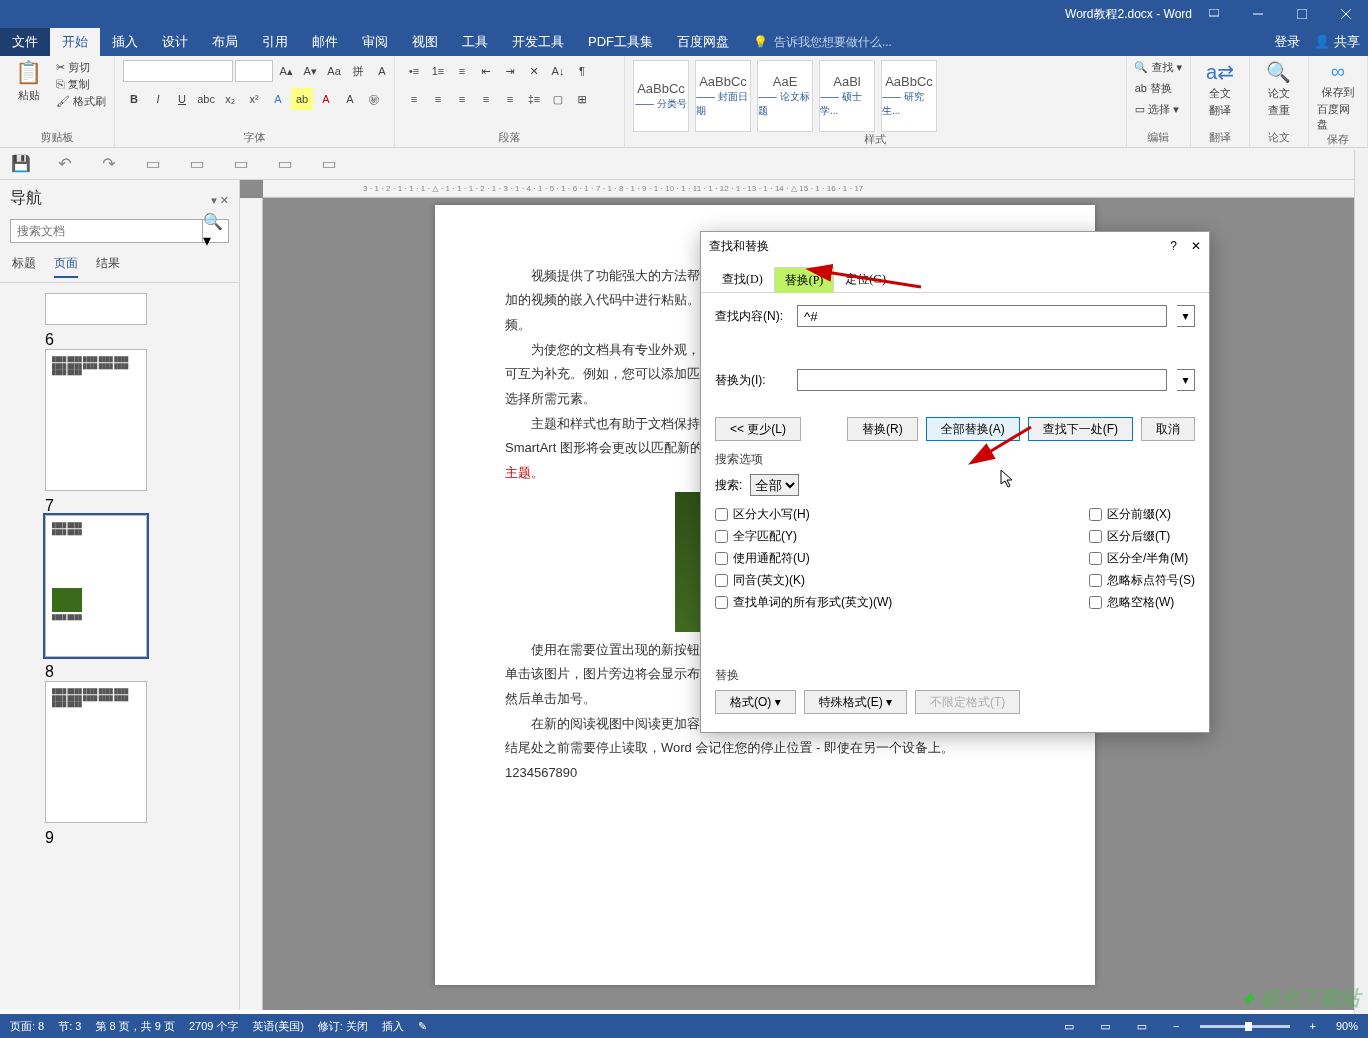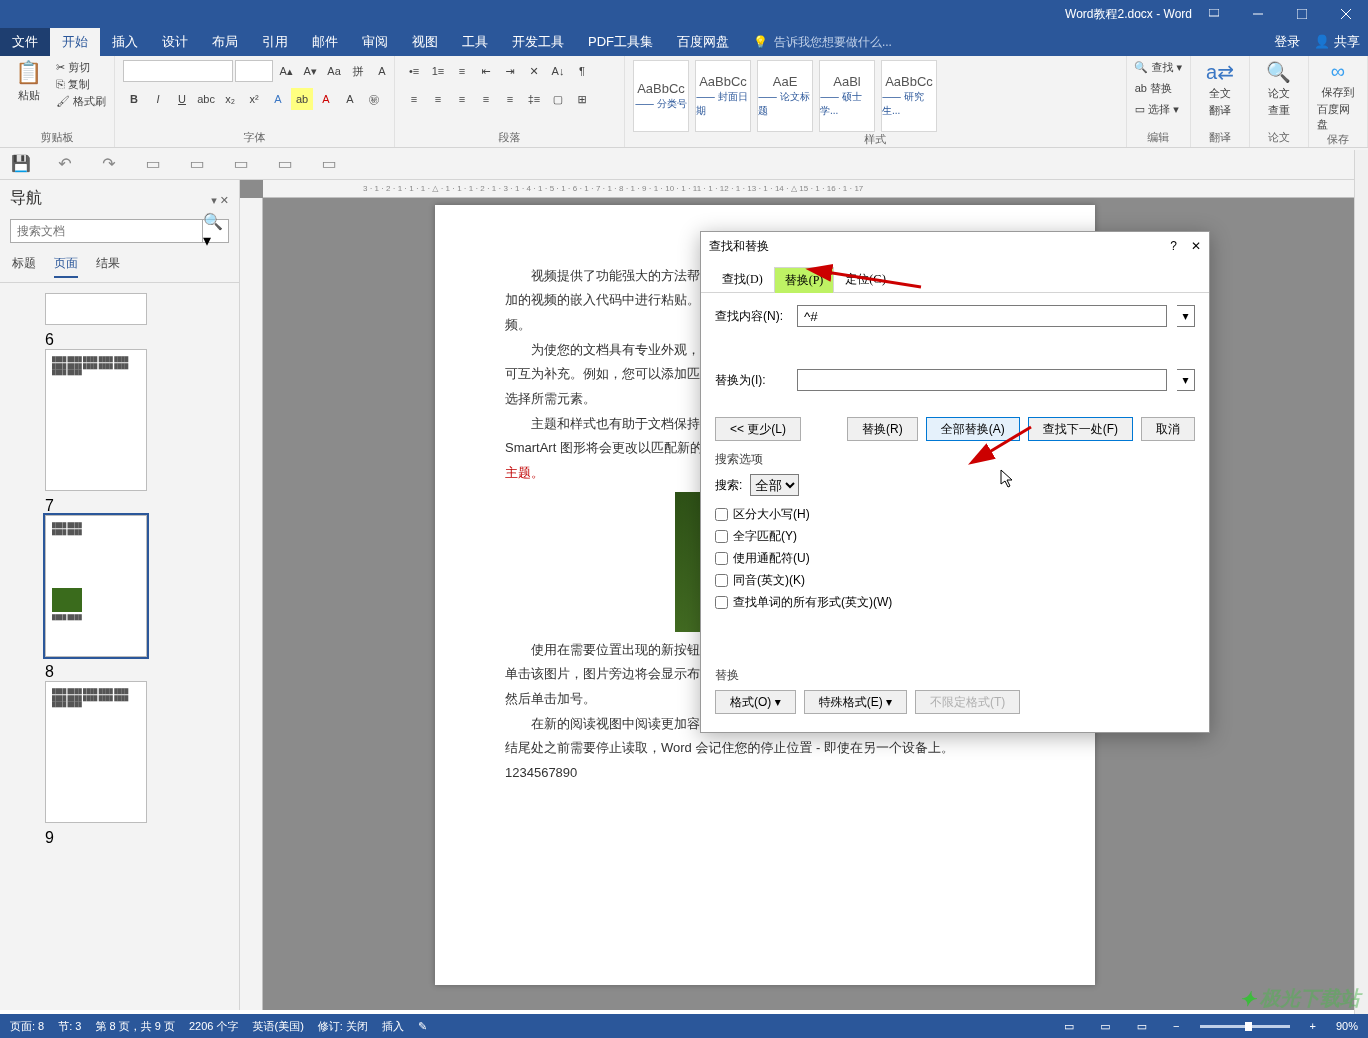--- a/index.html
+++ b/index.html
@@ -427,20 +427,42 @@
           </label>
           <label class="chk">
             <input type="checkbox" style=""> 
             <span>同音(英文)(K)</span>
           </label>
           <label class="chk">
             <input type="checkbox" style=""> 
             <span>查找单词的所有形式(英文)(W)</span>
           </label>
         </div>
+      <div class="opts-col" id="opts-right" style="margin-left:auto">
+          <label class="chk">
+            <input type="checkbox" style=""> 
+            <span>区分前缀(X)</span>
+          </label>
+          <label class="chk">
+            <input type="checkbox" style=""> 
+            <span>区分后缀(T)</span>
+          </label>
+          <label class="chk">
+            <input type="checkbox" style=""> 
+            <span>区分全/半角(M)</span>
+          </label>
+          <label class="chk">
+            <input type="checkbox" style=""> 
+            <span>忽略标点符号(S)</span>
+          </label>
+          <label class="chk">
+            <input type="checkbox" style=""> 
+            <span>忽略空格(W)</span>
+          </label>
+        </div>
     </div>
     <div style="height:50px"></div>
     <div class="sect-label">替换</div>
     <div class="btn-row" style="margin:4px 0 6px">
       <button class="dbtn">格式(O) ▾</button>
       <button class="dbtn">特殊格式(E) ▾</button>
       <button class="dbtn" disabled="">不限定格式(T)</button>
     </div>
   </div>
 
@@ -463,21 +485,21 @@
     <svg width="16" height="20">
         <path d="M0,0 L0,14 L4,11 L7,17 L9,16 L6,10 L11,10 Z" fill="#fff" stroke="#000"></path>
       </svg>
   </div>
 </div>
 
 <div class="statusbar">
   <span>页面: 8</span>
   <span>节: 3</span>
   <span>第 8 页，共 9 页</span>
-  <span>2206 个字</span>
+  <span>2709 个字</span>
   <span>英语(美国)</span>
   <span>修订: 关闭</span>
   <span>插入</span>
   <span>✎</span>
   <div class="sp"></div>
   <span class="vbtn">▭</span>
   <span class="vbtn">▭</span>
   <span class="vbtn">▭</span>
   <span class="vbtn">−</span>
   <div class="zoom-slider"></div>

